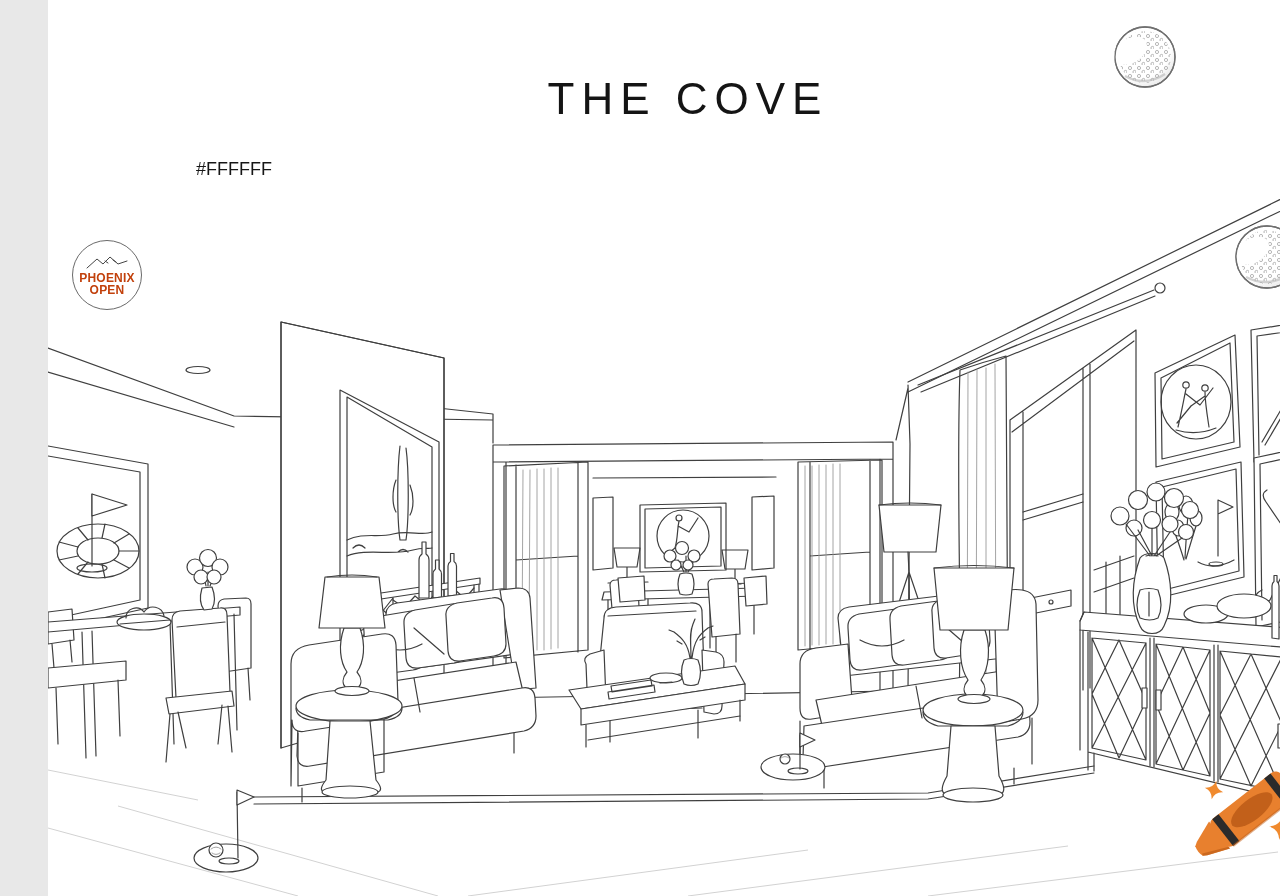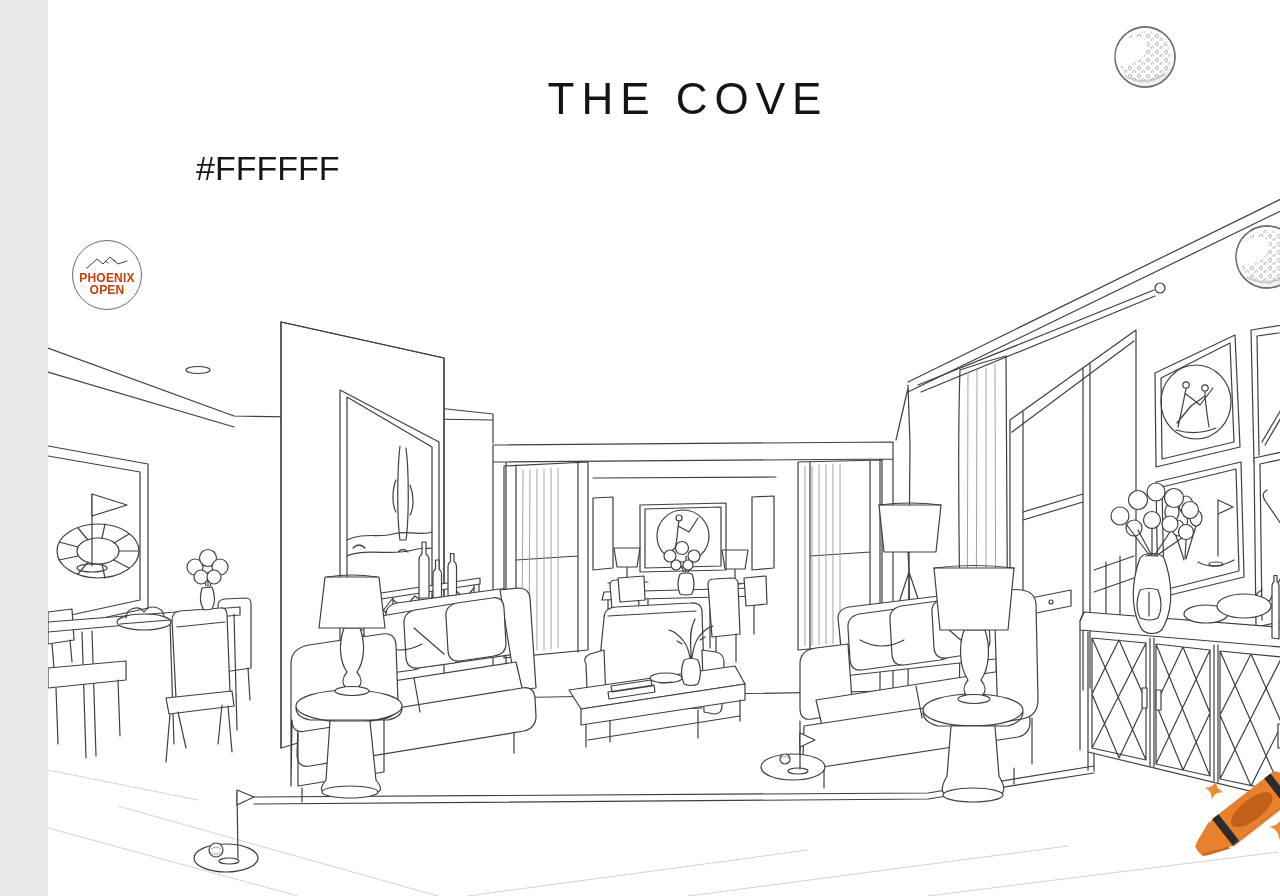--- a/index.html
+++ b/index.html
@@ -6,21 +6,21 @@
   .stage{position:relative;width:1280px;height:896px;background:#ffffff;overflow:hidden;
          font-family:"Liberation Sans",sans-serif;margin-left:48px;}
   .scene{position:absolute;left:0;top:0;width:1280px;height:896px;}
   
   .ln{fill:none;stroke:#3f3f3f;stroke-width:1.2;stroke-linecap:round;stroke-linejoin:round;}
   .sd{fill:#ffffff;stroke:#3f3f3f;stroke-width:1.2;stroke-linejoin:round;}
   .lt{fill:none;stroke:#9a9a9a;stroke-width:.9;stroke-linecap:round;}
   .fl{fill:none;stroke:#d2d2d2;stroke-width:1;}
   .title{position:absolute;left:0;right:0;top:74px;text-align:center;
          font-size:44px;font-weight:300;letter-spacing:7px;color:#141414;}
-  .hex{position:absolute;left:148px;top:149px;font-size:34px;font-weight:400;
+  .hex{position:absolute;left:148px;top:159px;font-size:18px;font-weight:400;
        letter-spacing:0;color:#161616;}
   .badge{position:absolute;left:24px;top:240px;width:70px;height:70px;border-radius:50%;
          border:1.6px solid #6a6a6a;background:#fff;display:flex;flex-direction:column;
          align-items:center;justify-content:center;box-sizing:border-box;}
   .badge .bl{font-size:12px;font-weight:700;color:#c2410c;line-height:12px;letter-spacing:.2px;}
   .badge svg{margin-bottom:2px;}
 </style>
 </head>
 <body>
 

